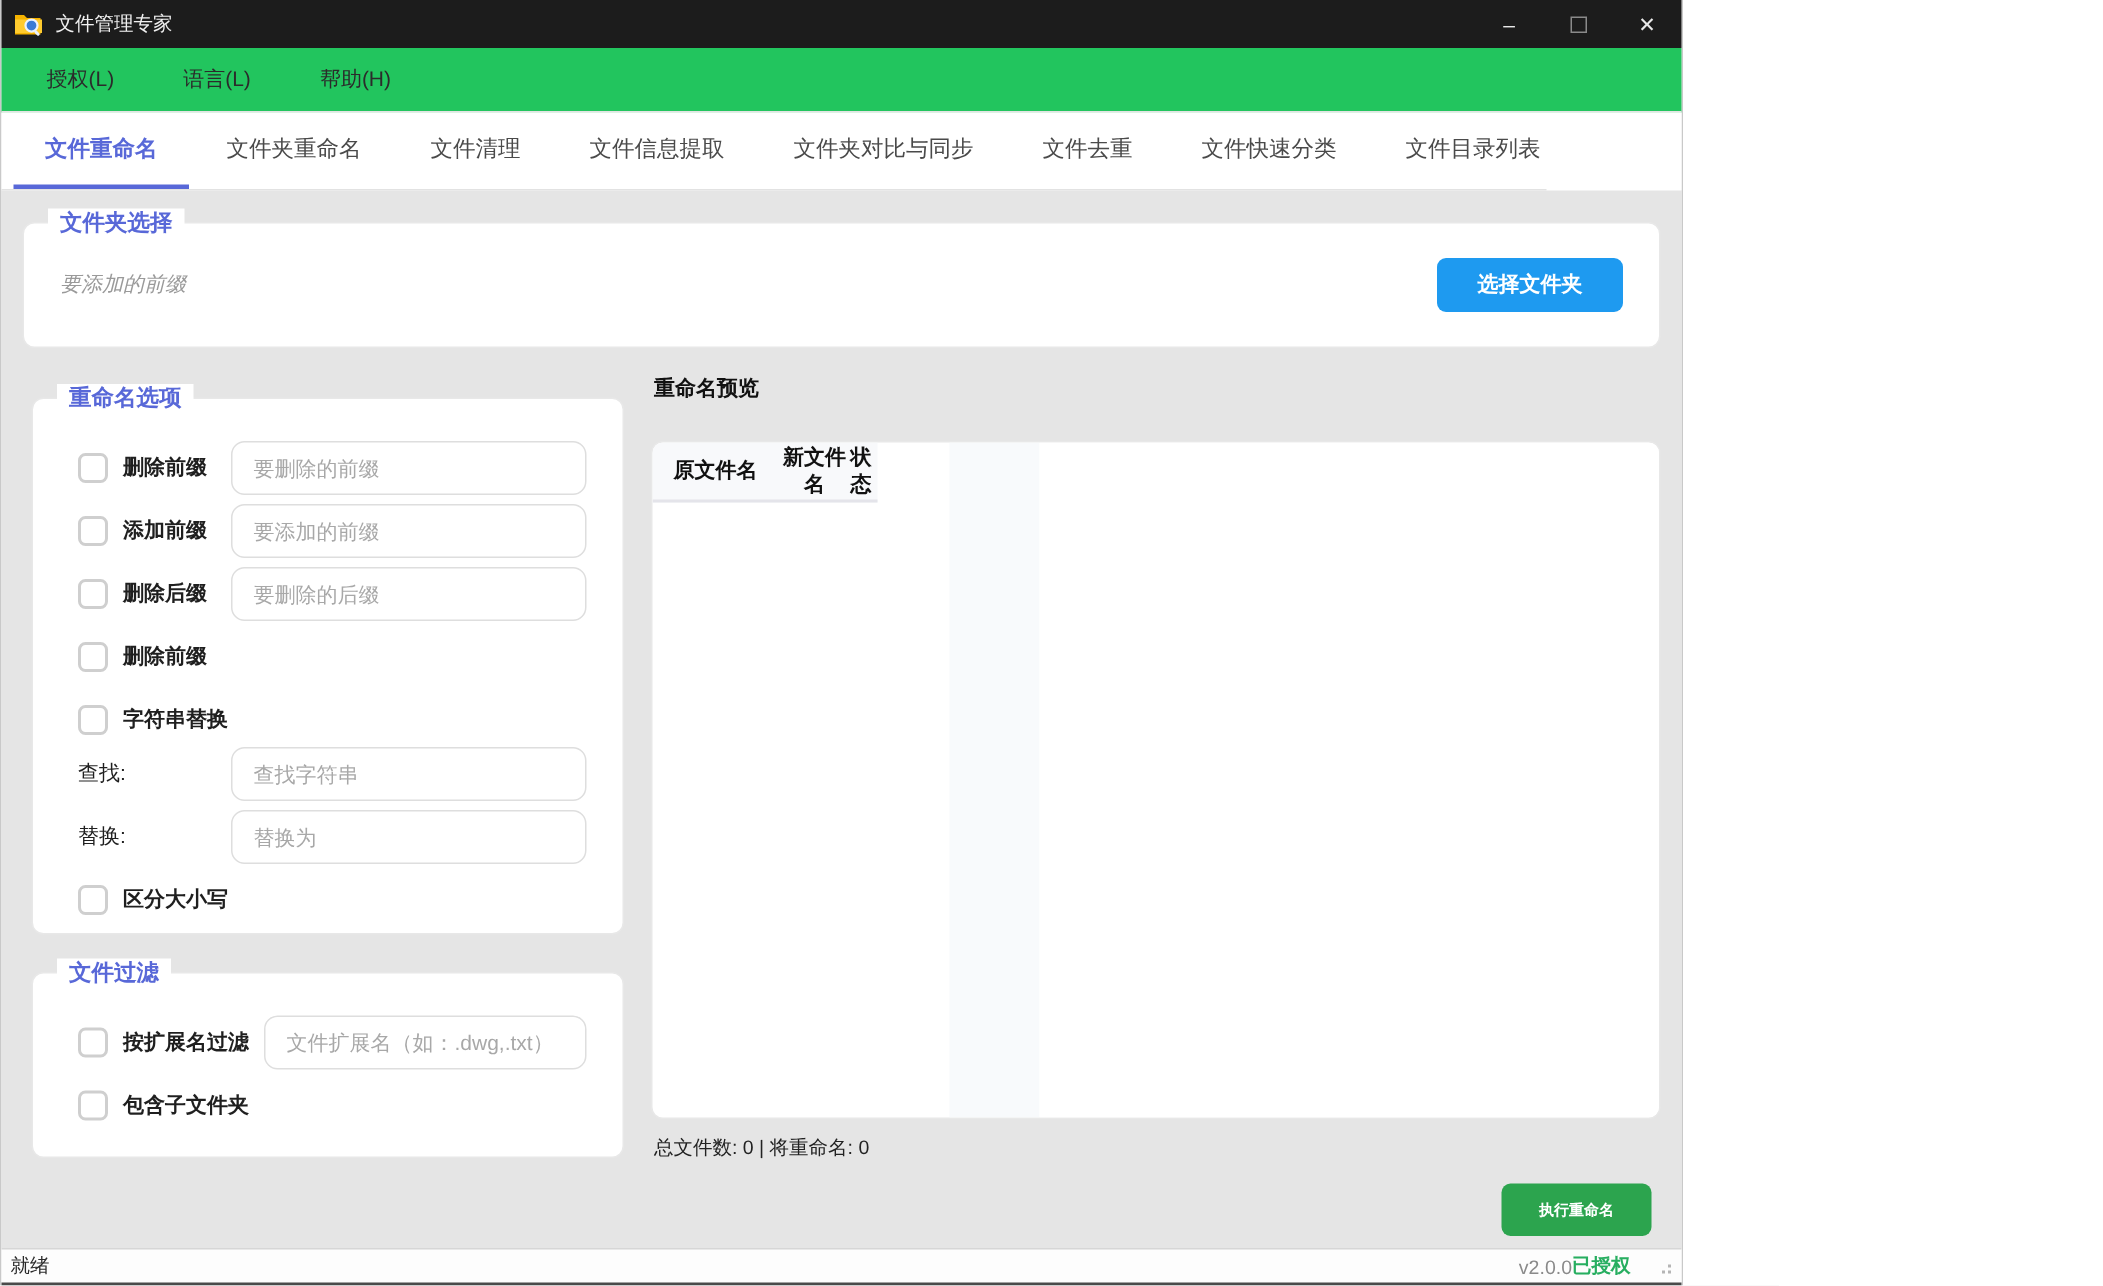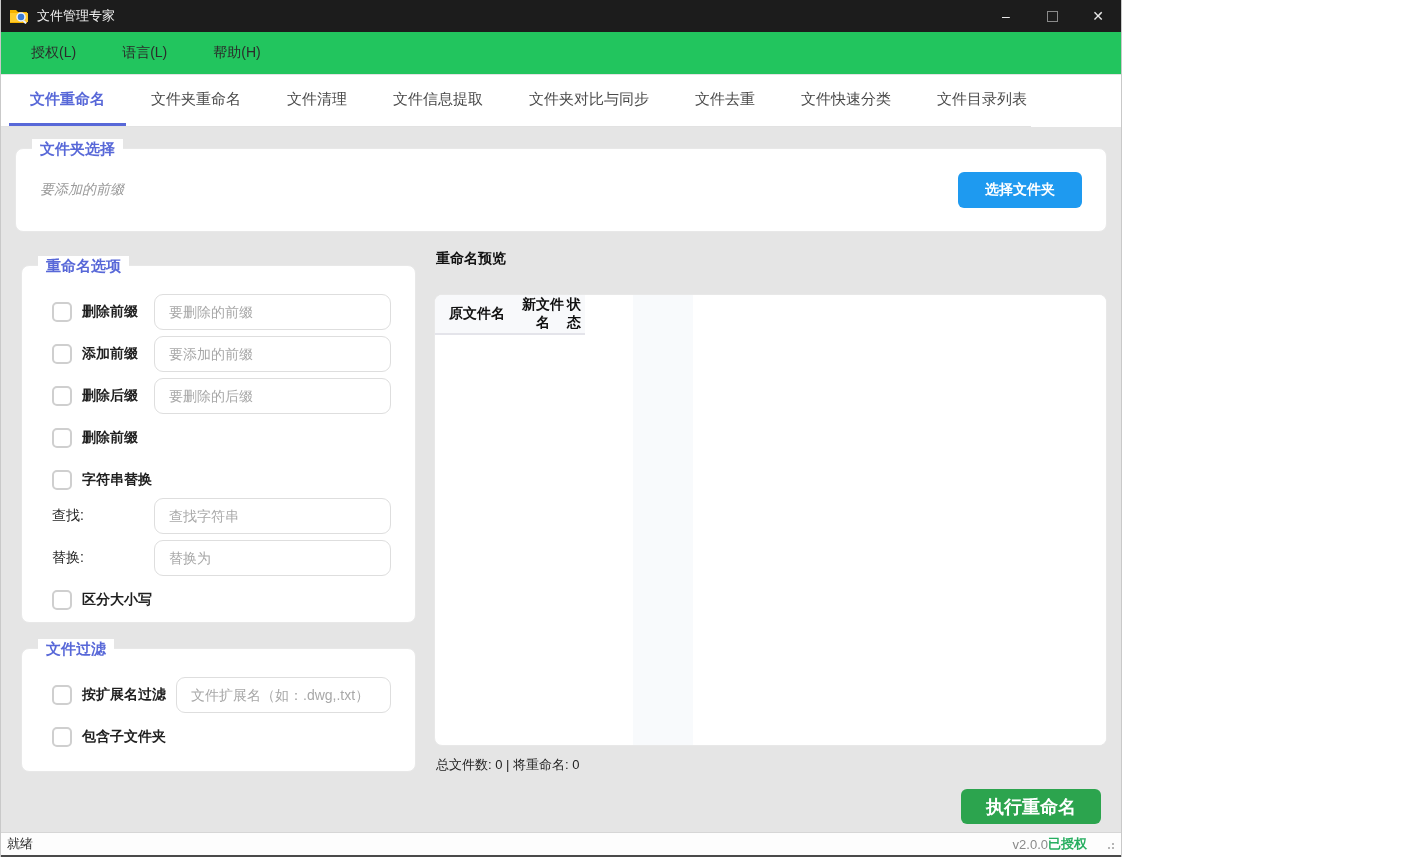--- a/index.html
+++ b/index.html
@@ -71,21 +71,21 @@
   .pt-h { font-size:14px; font-weight:bold; color:#111; text-align:center; }
   .pt-h.c1 { width:56%; }
   .pt-h.c2 { width:32%; }
   .pt-h.c3 { width:12%; padding-right:10px; }
   .pt-body { flex:1; display:flex; }
   .pt-vheader { width:60px; background:#f8fafc; flex:0 0 auto; }
   .pt-rows { flex:1; background:#fff; }
   .preview-summary { font-size:13px; color:#222; padding:10px 0 0 2px; height:26px; flex:0 0 auto; }
 
   .exec-row { display:flex; justify-content:flex-end; margin-top:17px; padding-right:6px; }
-  .btn-green { background:#2ca44e; color:#fff; font-size:18px; font-weight:bold; border:none;
+  .btn-green { background:#2ca44e; color:#fff; font-size:10px; font-weight:bold; border:none;
     border-radius:6px; height:35px; padding:0 25px; cursor:pointer; }
 
   
   .statusbar { height:25px; border-top:1px solid #d6d6d6; border-bottom:2px solid #4a4a4a;
     background:#fdfdfd; display:flex; align-items:center; padding:0 6px; font-size:13px; flex:0 0 auto; }
   .status-left { color:#2b2b2b; flex:1; }
   .status-version { color:#8a8a8a; }
   .status-license { color:#27ae60; font-weight:bold; margin-right:16px; }
   .grip { width:12px; height:12px; position:relative; }
   .grip i { position:absolute; width:2px; height:2px; background:#b5b5b5; }

